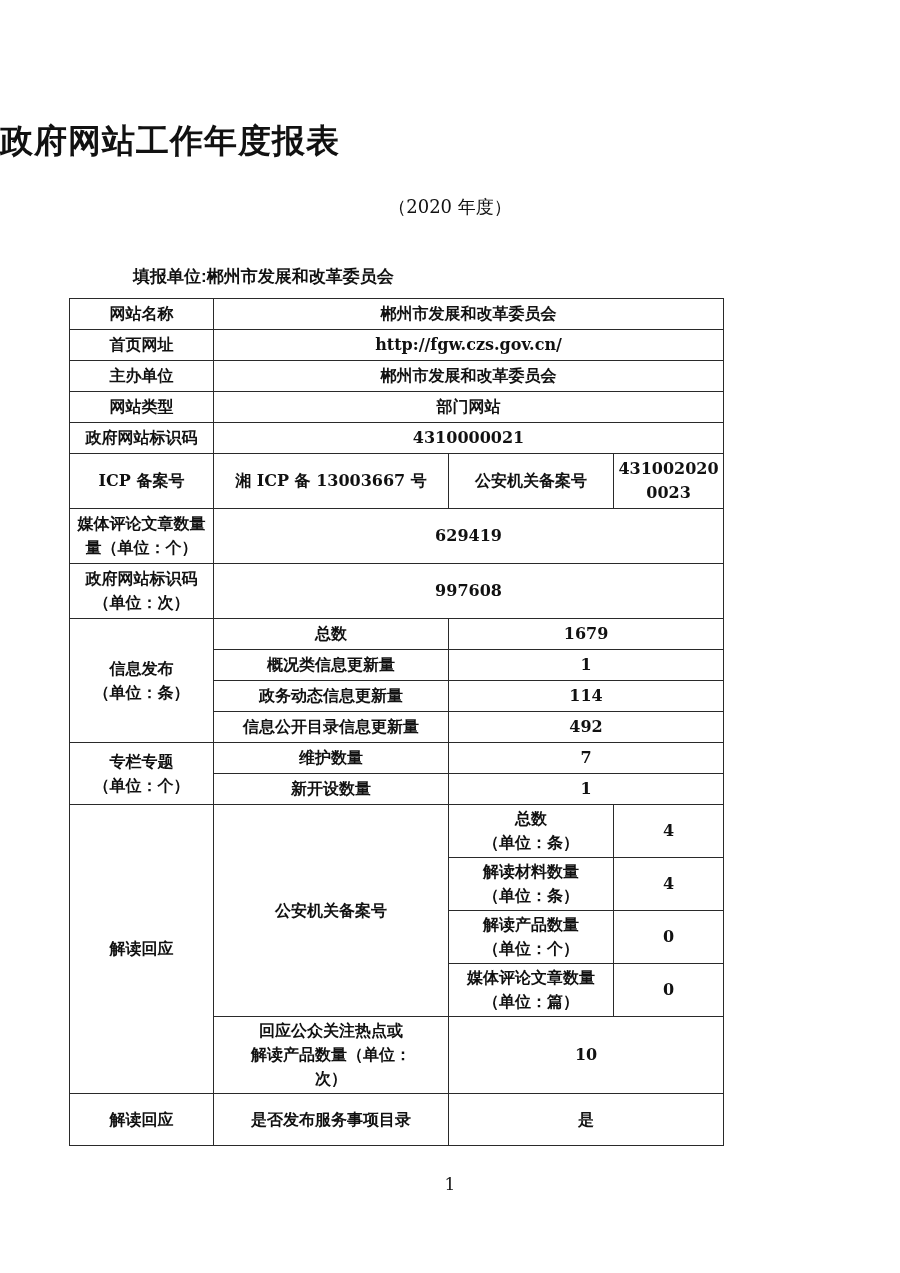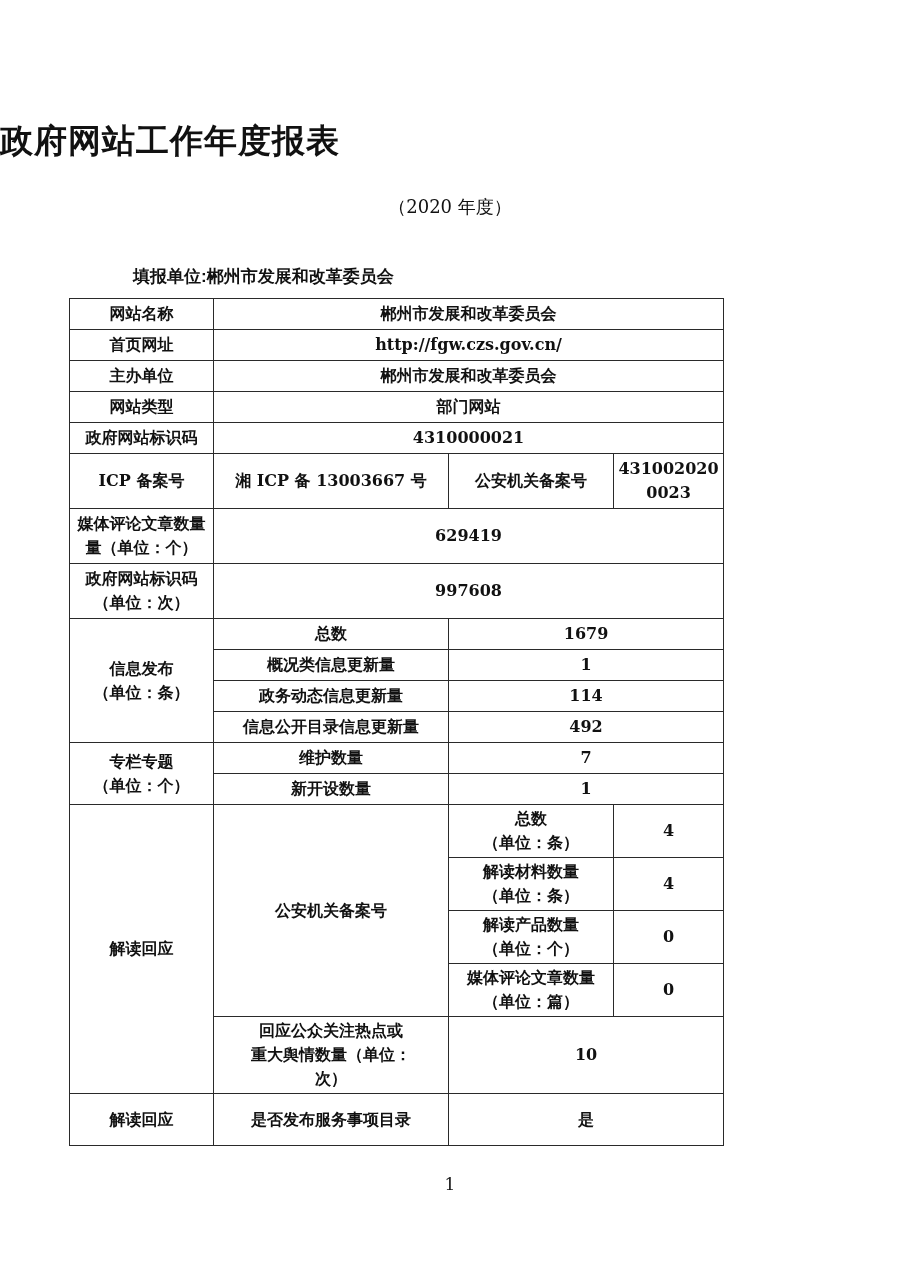--- a/index.html
+++ b/index.html
@@ -182,21 +182,21 @@
 （单位：个）</td>
       <td>0</td>
     </tr>
     <tr class="h52">
       <td class="ml">媒体评论文章数量
 （单位：篇）</td>
       <td>0</td>
     </tr>
     <tr class="h76">
       <td class="ml">回应公众关注热点或
-重大舆情数量（单位：
+解读产品数量（单位：
 次）</td>
       <td colspan="2">10</td>
     </tr>
 
     <tr class="h52">
       <td class="bottom-align">解读回应</td>
       <td class="top-align">是否发布服务事项目录</td>
       <td colspan="2" class="top-align">是</td>
     </tr>
   </tbody>

